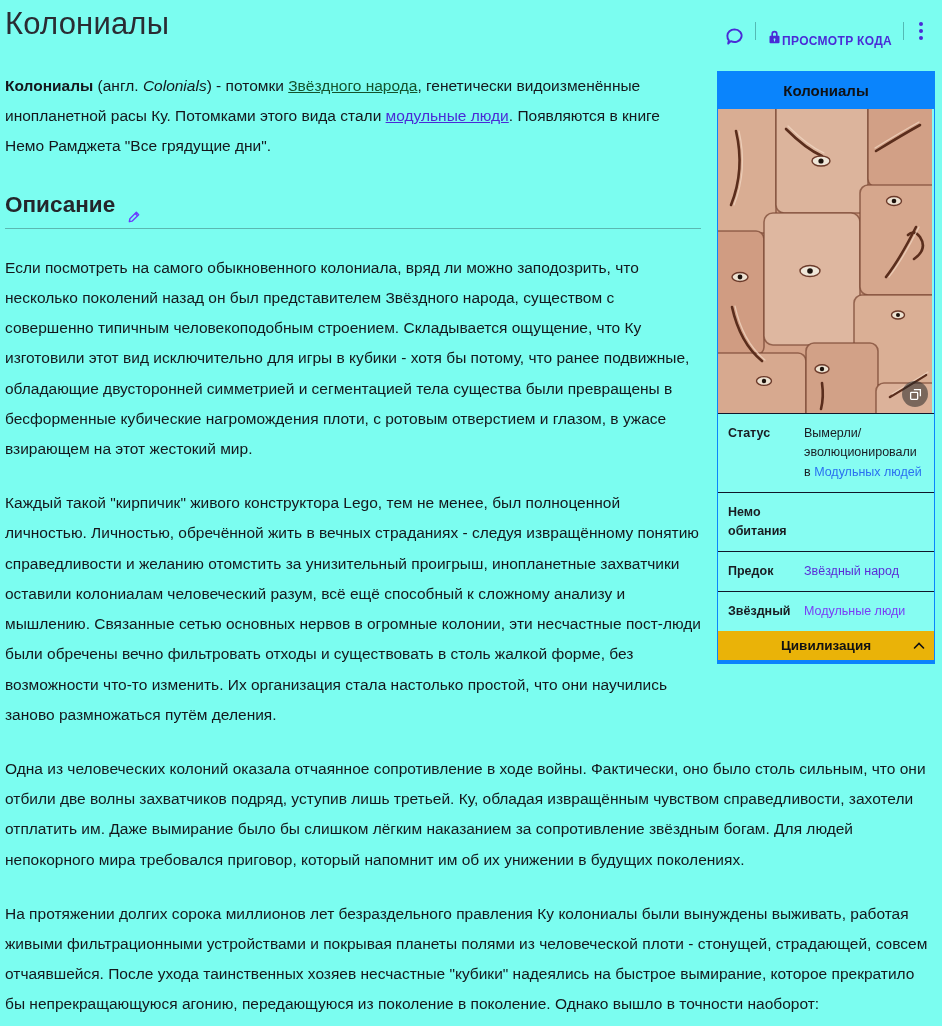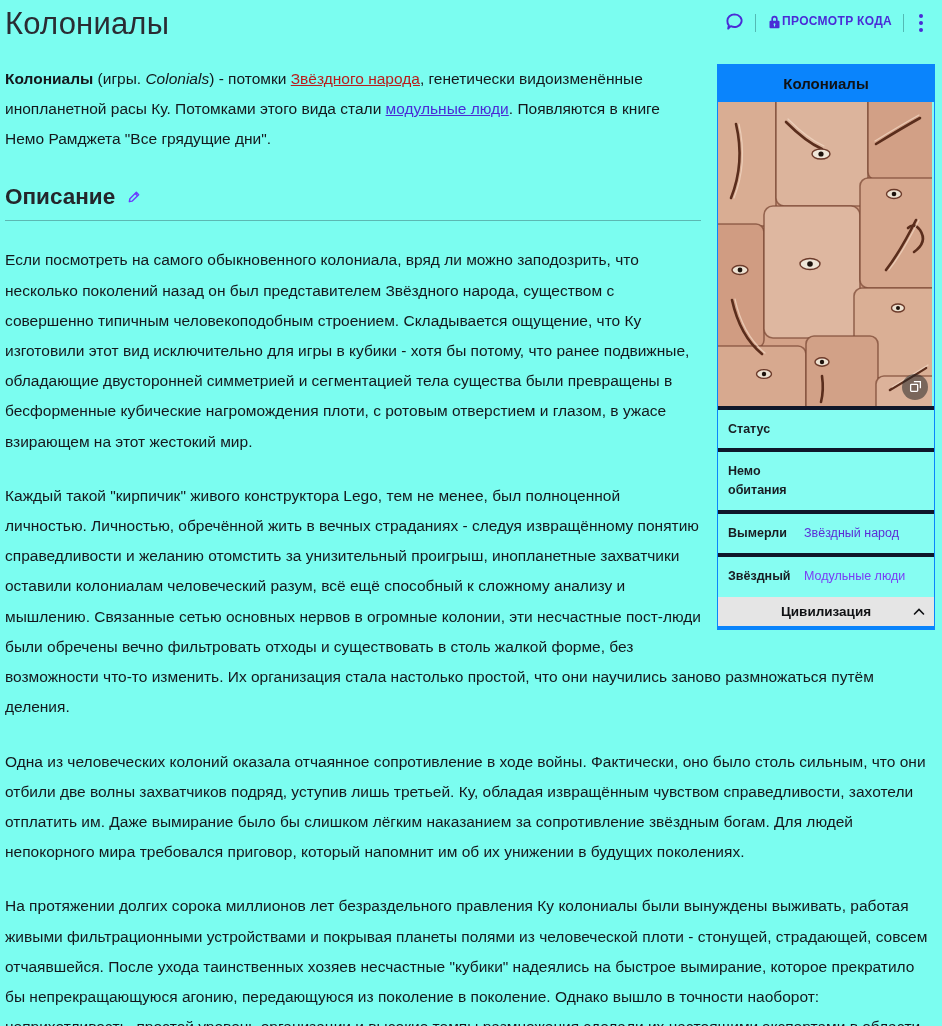--- a/index.html
+++ b/index.html
@@ -8,65 +8,65 @@
     background:#7BFDF0;color:#14171C;
     font-family:"Liberation Sans","DejaVu Sans",sans-serif;
     font-size:15.5px;
   }
   .page{padding:0 7px 0 5px;}
 
   
   .page-header{display:flex;justify-content:space-between;align-items:flex-start;padding:6px 8px 0 0;}
   .page-title{font-size:31px;font-weight:400;color:#2A2C33;margin:0;line-height:1.15;letter-spacing:.2px;}
   .actions{display:flex;align-items:center;gap:11px;margin-top:6px;color:#4A2BD6;}
-  .action-btn{display:flex;align-items:flex-start;cursor:pointer;background:none;border:none;color:#4A2BD6;padding:0;}
+  .action-btn{display:flex;align-items:flex-end;cursor:pointer;background:none;border:none;color:#4A2BD6;padding:0;margin-top:15px;}
   .action-label{font-size:12px;font-weight:700;letter-spacing:.3px;font-family:"Liberation Sans",sans-serif;}
   .vdiv{width:1px;height:18px;background:rgba(10,60,70,.35);}
   .kebab{display:flex;flex-direction:column;gap:3px;cursor:pointer;padding:2px 4px;}
   .kebab span{width:4px;height:4px;border-radius:50%;background:#4A2BD6;display:block;}
 
   
   .article{margin-top:22px;}
   a{cursor:pointer;text-decoration:none;}
   .link-purple{color:#4A2BD6;text-decoration:underline;}
-  .link-purple2{color:#b91c1c;text-decoration:underline;}
+  .link-purple2{color:#14532d;text-decoration:underline;}
   p{line-height:1.95;margin:24px 0;}
   .intro{margin-top:6px;}
   h2{
     font-size:22.5px;font-weight:700;color:#24262B;margin:30px 0 12px;
     padding-bottom:10px;border-bottom:1px solid rgba(40,70,75,.38);
     overflow:hidden; 
     display:block;
   }
-  .h2-inner{display:flex;align-items:flex-start;gap:12px;}
+  .h2-inner{display:flex;align-items:flex-end;gap:12px;}
   .edit-ic{width:14px;height:14px;flex:0 0 auto;cursor:pointer;}
   .section-history{clear:both;}
   .section-history h2{margin-top:38px;}
 
   
   .infobox{
     float:right;width:216px;margin:0 0 14px 16px;
     border:1px solid #0A84FC;border-bottom:4px solid #0A84FC;
     background:#86FDF2;font-size:12.5px;
   }
   .ib-header{background:#0A84FC;color:#101114;font-weight:700;text-align:center;padding:10px 4px;font-size:15px;}
   .ib-image{position:relative;height:304px;overflow:hidden;cursor:pointer;}
   .ib-image svg{display:block;}
   .expand-btn{
     position:absolute;right:6px;bottom:6px;width:26px;height:26px;border-radius:50%;
     background:rgba(40,40,40,.55);display:flex;align-items:center;justify-content:center;cursor:pointer;
   }
-  .ib-row{display:flex;border-top:4px solid #0f172a;padding:10px 10px;}
+  .ib-row{display:flex;border-top:1px solid #0f172a;padding:10px 10px;}
   .ib-label{width:68px;flex:0 0 auto;font-weight:700;color:#191C22;line-height:1.5;padding-right:8px;}
   .ib-value{flex:1;line-height:1.55;color:#1A1D23;}
   .ib-link-blue{color:#2A70F0;}
   .ib-link-purple{color:#5B2DD6;}
   .ib-link-violet{color:#7A3CF5;}
   .ib-group{
-    background:#e5e5e5;color:#101114;font-weight:700;text-align:center;font-size:13.5px;
+    background:#eab308;color:#101114;font-weight:700;text-align:center;font-size:13.5px;
     padding:7px 4px;position:relative;cursor:pointer;
   }
   .ib-chevron{position:absolute;right:9px;top:8px;}
 </style>
 </head>
 <body>
 
 <div class="page">
 
   <div class="page-header">
@@ -171,28 +171,31 @@
         <div class="expand-btn">
           <svg width="13" height="13" viewBox="0 0 24 24" fill="none" stroke="#FFFFFF" stroke-width="2.4">
             <rect x="3" y="8" width="13" height="13" rx="1.5"></rect>
             <path d="M9 3h12v12"></path>
           </svg>
         </div>
       </div>
 
       <div class="ib-row">
         <div class="ib-label">Статус</div>
+        <div class="ib-value it">
+          <span>Вымерли/эволюционировали в </span><a class="ib-link-blue">Модульных людей</a>
+        </div>
       </div>
 
       <div class="ib-row">
         <div class="ib-label">Немо обитания</div>
       </div>
 
       <div class="ib-row">
-        <div class="ib-label">Вымерли</div>
+        <div class="ib-label">Предок</div>
         <div class="ib-value">
           <a class="ib-link-purple">Звёздный народ</a>
         </div>
       </div>
 
       <div class="ib-row">
         <div class="ib-label">Звёздный</div>
         <div class="ib-value">
           <a class="ib-link-violet">Модульные люди</a>
         </div>
@@ -202,21 +205,21 @@
         <span>Цивилизация</span>
         <span class="ib-chevron">
           <svg width="12" height="10" viewBox="0 0 24 20" fill="none" stroke="#101114" stroke-width="3.2" stroke-linecap="round">
               <path d="M3 14 L12 5 L21 14"></path>
             </svg>
         </span>
       </div>
 
     </aside>
 
-    <p class="intro"><b>Колониалы</b><span> (игры. </span><i>Colonials</i><span>) - потомки </span><a class="link-purple2">Звёздного народа</a><span>, генетически видоизменённые инопланетной расы Ку. Потомками этого вида стали </span><a class="link-purple">модульные люди</a><span>. Появляются в книге Немо Рамджета "Все грядущие дни".</span></p>
+    <p class="intro"><b>Колониалы</b><span> (англ. </span><i>Colonials</i><span>) - потомки </span><a class="link-purple2">Звёздного народа</a><span>, генетически видоизменённые инопланетной расы Ку. Потомками этого вида стали </span><a class="link-purple">модульные люди</a><span>. Появляются в книге Немо Рамджета "Все грядущие дни".</span></p>
 
     <section class="section-description">
       <h2>
         <span class="h2-inner">
           <span>Описание</span>
           <span class="edit-ic">
             <svg width="14" height="14" viewBox="0 0 24 24" fill="none" stroke="#6B3BFF" stroke-width="2.4" stroke-linejoin="round">
                 <path d="M4 20l1-5L16 4l4 4L9 19l-5 1z"></path>
                 <path d="M14 6l4 4"></path>
               </svg>

